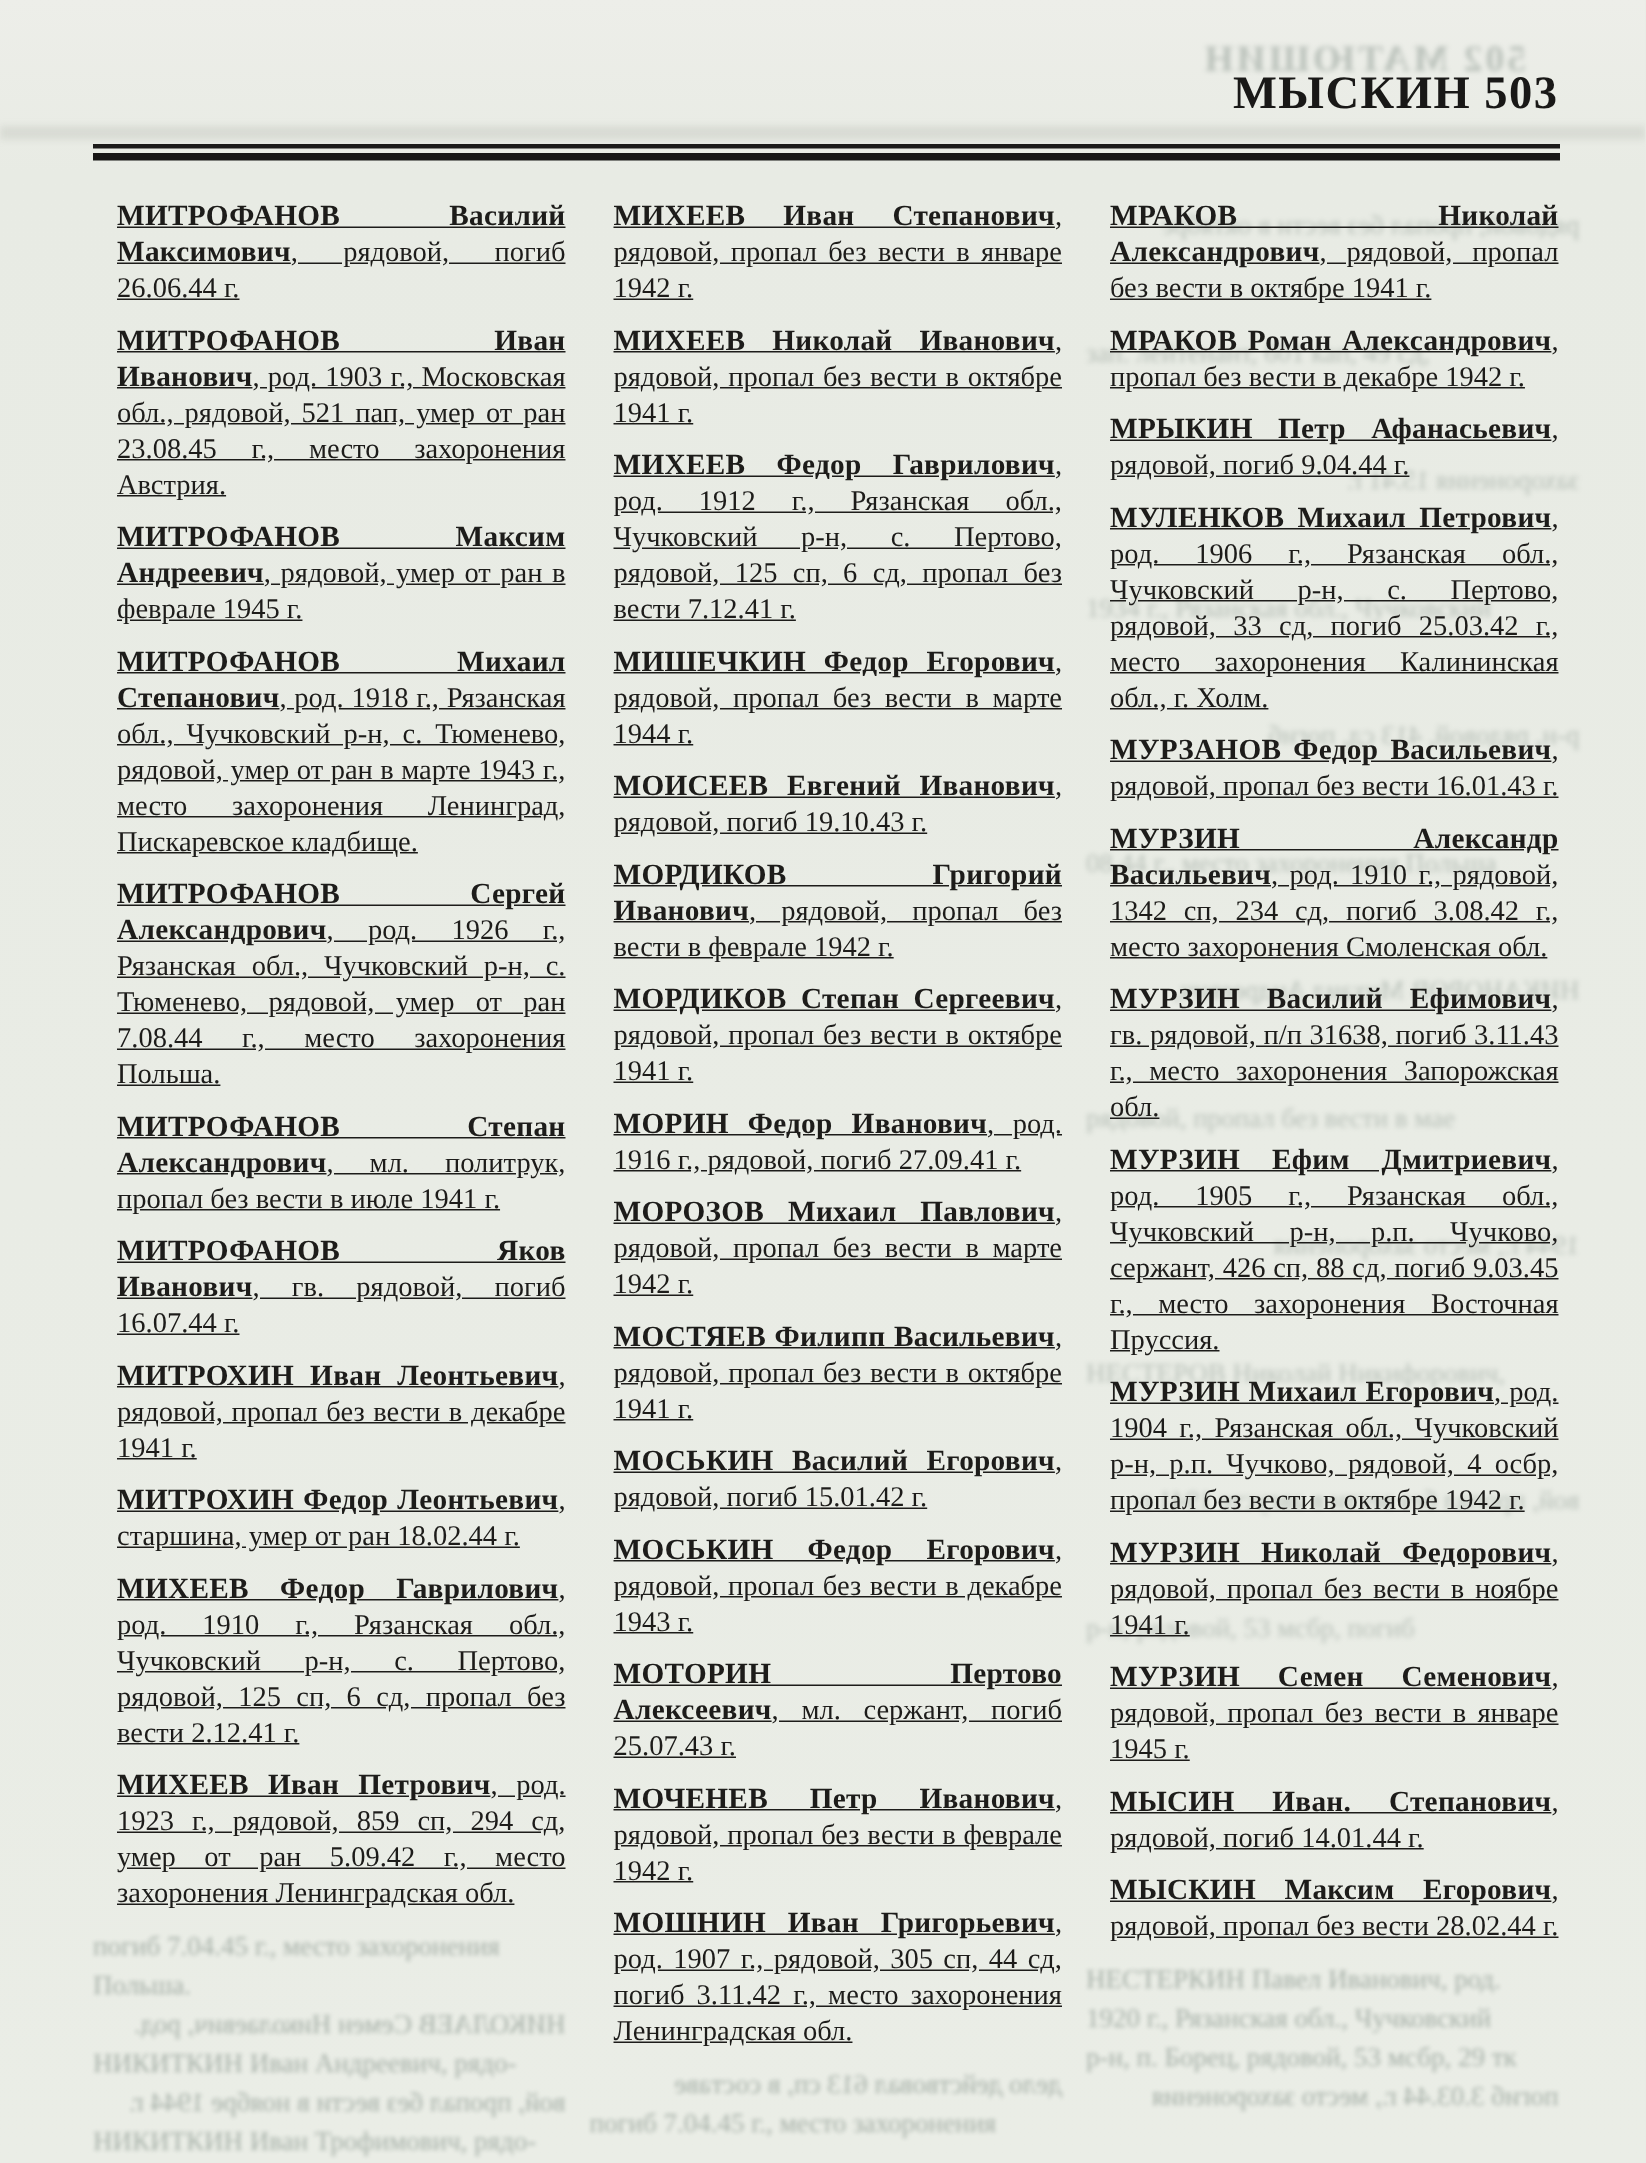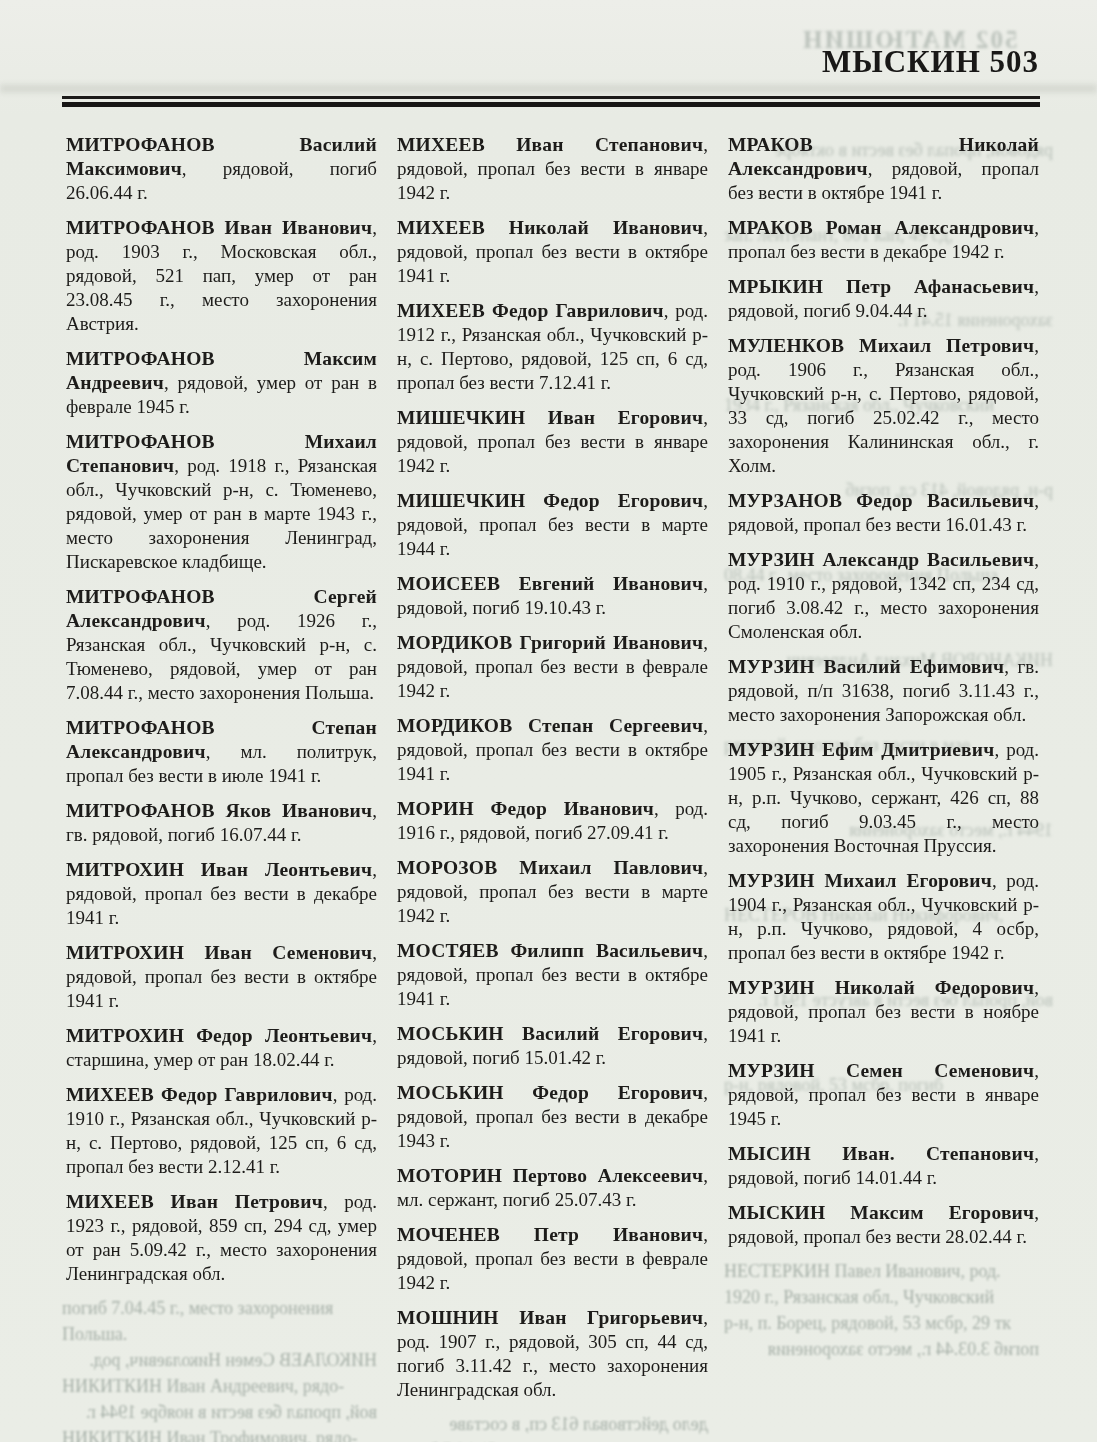--- a/index.html
+++ b/index.html
@@ -33,22 +33,22 @@
   .rule-gap{height:3px;}
   .rule-thick{height:5px;background:#171615;}
   .columns{
     position:absolute;top:133px;left:62px;width:978px;
     display:flex;gap:16px;align-items:flex-start;
   }
   .column{position:relative;width:315px;flex:0 0 315px;}
   .entry{
     position:relative;z-index:1;
     font-size:19px;line-height:24px;
-    margin:0 0 11px 4px;
-    text-align:justify;color:#1d1c1a;
+    margin:0 0 11px 16px;
+    text-align:justify;color:#1d1c1a;text-decoration:underline;
   }
   .entry-name{font-weight:700;font-size:19.5px;letter-spacing:.2px;}
   .ghost-line{
     font-size:18px;line-height:23px;margin:0 0 3px 0;
     color:#5e6f66;opacity:.48;filter:blur(1.3px);
     white-space:nowrap;overflow:hidden;
   }
   .ghost-line.flip{transform:scaleX(-1);}
   .ghost-block{margin-top:8px;}
   .ghost-overlay{
@@ -79,39 +79,37 @@
   <div class="columns">
     <section class="column">
         <p class="entry"><b class="entry-name">МИТРОФАНОВ Василий Максимович</b><span>, рядовой, погиб 26.06.44 г.</span></p>
         <p class="entry"><b class="entry-name">МИТРОФАНОВ Иван Иванович</b><span>, род. 1903 г., Московская обл., рядовой, 521 пап, умер от ран 23.08.45 г., место захоронения Австрия.</span></p>
         <p class="entry"><b class="entry-name">МИТРОФАНОВ Максим Андреевич</b><span>, рядовой, умер от ран в феврале 1945 г.</span></p>
         <p class="entry"><b class="entry-name">МИТРОФАНОВ Михаил Степанович</b><span>, род. 1918 г., Рязанская обл., Чучковский р-н, с. Тюменево, рядовой, умер от ран в марте 1943 г., место захоронения Ленинград, Пискаревское кладбище.</span></p>
         <p class="entry"><b class="entry-name">МИТРОФАНОВ Сергей Александрович</b><span>, род. 1926 г., Рязанская обл., Чучковский р-н, с. Тюменево, рядовой, умер от ран 7.08.44 г., место захоронения Польша.</span></p>
         <p class="entry"><b class="entry-name">МИТРОФАНОВ Степан Александрович</b><span>, мл. политрук, пропал без вести в июле 1941 г.</span></p>
         <p class="entry"><b class="entry-name">МИТРОФАНОВ Яков Иванович</b><span>, гв. рядовой, погиб 16.07.44 г.</span></p>
         <p class="entry"><b class="entry-name">МИТРОХИН Иван Леонтьевич</b><span>, рядовой, пропал без вести в декабре 1941 г.</span></p>
-        <p class="entry"><b class="entry-name">МИТРОХИН Иван Семенович</b><span>, рядовой, пропал без вести в октябре 1941 г.</span></p>
         <p class="entry"><b class="entry-name">МИТРОХИН Федор Леонтьевич</b><span>, старшина, умер от ран 18.02.44 г.</span></p>
         <p class="entry"><b class="entry-name">МИХЕЕВ Федор Гаврилович</b><span>, род. 1910 г., Рязанская обл., Чучковский р-н, с. Пертово, рядовой, 125 сп, 6 сд, пропал без вести 2.12.41 г.</span></p>
         <p class="entry"><b class="entry-name">МИХЕЕВ Иван Петрович</b><span>, род. 1923 г., рядовой, 859 сп, 294 сд, умер от ран 5.09.42 г., место захоронения Ленинградская обл.</span></p>
         <div class="ghost-block">
           <p class="ghost-line">погиб 7.04.45 г., место захоронения</p>
           <p class="ghost-line">Польша.</p>
           <p class="ghost-line flip">НИКОЛАЕВ Семен Николаевич, род.</p>
           <p class="ghost-line">НИКИТКИН Иван Андреевич, рядо-</p>
           <p class="ghost-line flip">вой, пропал без вести в ноябре 1944 г.</p>
           <p class="ghost-line">НИКИТКИН Иван Трофимович, рядо-</p>
           <p class="ghost-line">вой, пропал без вести в декабре 1941 г.</p>
         </div>
       </section>
     <section class="column">
         <p class="entry"><b class="entry-name">МИХЕЕВ Иван Степанович</b><span>, рядовой, пропал без вести в январе 1942 г.</span></p>
         <p class="entry"><b class="entry-name">МИХЕЕВ Николай Иванович</b><span>, рядовой, пропал без вести в октябре 1941 г.</span></p>
         <p class="entry"><b class="entry-name">МИХЕЕВ Федор Гаврилович</b><span>, род. 1912 г., Рязанская обл., Чучковский р-н, с. Пертово, рядовой, 125 сп, 6 сд, пропал без вести 7.12.41 г.</span></p>
-        <p class="entry"><b class="entry-name">МИШЕЧКИН Иван Егорович</b><span>, рядовой, пропал без вести в январе 1942 г.</span></p>
         <p class="entry"><b class="entry-name">МИШЕЧКИН Федор Егорович</b><span>, рядовой, пропал без вести в марте 1944 г.</span></p>
         <p class="entry"><b class="entry-name">МОИСЕЕВ Евгений Иванович</b><span>, рядовой, погиб 19.10.43 г.</span></p>
         <p class="entry"><b class="entry-name">МОРДИКОВ Григорий Иванович</b><span>, рядовой, пропал без вести в феврале 1942 г.</span></p>
         <p class="entry"><b class="entry-name">МОРДИКОВ Степан Сергеевич</b><span>, рядовой, пропал без вести в октябре 1941 г.</span></p>
         <p class="entry"><b class="entry-name">МОРИН Федор Иванович</b><span>, род. 1916 г., рядовой, погиб 27.09.41 г.</span></p>
         <p class="entry"><b class="entry-name">МОРОЗОВ Михаил Павлович</b><span>, рядовой, пропал без вести в марте 1942 г.</span></p>
         <p class="entry"><b class="entry-name">МОСТЯЕВ Филипп Васильевич</b><span>, рядовой, пропал без вести в октябре 1941 г.</span></p>
         <p class="entry"><b class="entry-name">МОСЬКИН Василий Егорович</b><span>, рядовой, погиб 15.01.42 г.</span></p>
         <p class="entry"><b class="entry-name">МОСЬКИН Федор Егорович</b><span>, рядовой, пропал без вести в декабре 1943 г.</span></p>
         <p class="entry"><b class="entry-name">МОТОРИН Пертово Алексеевич</b><span>, мл. сержант, погиб 25.07.43 г.</span></p>
@@ -133,21 +131,21 @@
           <p class="ghost-line flip">НИКАНОРОВ Михаил Андреевич,</p>
           <p class="ghost-line">рядовой, пропал без вести в мае</p>
           <p class="ghost-line flip">1944 г., место захоронения</p>
           <p class="ghost-line">НЕСТЕРОВ Николай Никифорович,</p>
           <p class="ghost-line flip">вой, пропал без вести в августе 1941 г.</p>
           <p class="ghost-line">р-н, рядовой, 53 мсбр, погиб</p>
         </div>
         <p class="entry"><b class="entry-name">МРАКОВ Николай Александрович</b><span>, рядовой, пропал без вести в октябре 1941 г.</span></p>
         <p class="entry"><b class="entry-name">МРАКОВ Роман Александрович</b><span>, пропал без вести в декабре 1942 г.</span></p>
         <p class="entry"><b class="entry-name">МРЫКИН Петр Афанасьевич</b><span>, рядовой, погиб 9.04.44 г.</span></p>
-        <p class="entry"><b class="entry-name">МУЛЕНКОВ Михаил Петрович</b><span>, род. 1906 г., Рязанская обл., Чучковский р-н, с. Пертово, рядовой, 33 сд, погиб 25.02.42 г., место захоронения Калининская обл., г. Холм.</span></p>
+        <p class="entry"><b class="entry-name">МУЛЕНКОВ Михаил Петрович</b><span>, род. 1906 г., Рязанская обл., Чучковский р-н, с. Пертово, рядовой, 33 сд, погиб 25.03.42 г., место захоронения Калининская обл., г. Холм.</span></p>
         <p class="entry"><b class="entry-name">МУРЗАНОВ Федор Васильевич</b><span>, рядовой, пропал без вести 16.01.43 г.</span></p>
         <p class="entry"><b class="entry-name">МУРЗИН Александр Васильевич</b><span>, род. 1910 г., рядовой, 1342 сп, 234 сд, погиб 3.08.42 г., место захоронения Смоленская обл.</span></p>
         <p class="entry"><b class="entry-name">МУРЗИН Василий Ефимович</b><span>, гв. рядовой, п/п 31638, погиб 3.11.43 г., место захоронения Запорожская обл.</span></p>
         <p class="entry"><b class="entry-name">МУРЗИН Ефим Дмитриевич</b><span>, род. 1905 г., Рязанская обл., Чучковский р-н, р.п. Чучково, сержант, 426 сп, 88 сд, погиб 9.03.45 г., место захоронения Восточная Пруссия.</span></p>
         <p class="entry"><b class="entry-name">МУРЗИН Михаил Егорович</b><span>, род. 1904 г., Рязанская обл., Чучковский р-н, р.п. Чучково, рядовой, 4 осбр, пропал без вести в октябре 1942 г.</span></p>
         <p class="entry"><b class="entry-name">МУРЗИН Николай Федорович</b><span>, рядовой, пропал без вести в ноябре 1941 г.</span></p>
         <p class="entry"><b class="entry-name">МУРЗИН Семен Семенович</b><span>, рядовой, пропал без вести в январе 1945 г.</span></p>
         <p class="entry"><b class="entry-name">МЫСИН Иван. Степанович</b><span>, рядовой, погиб 14.01.44 г.</span></p>
         <p class="entry"><b class="entry-name">МЫСКИН Максим Егорович</b><span>, рядовой, пропал без вести 28.02.44 г.</span></p>
         <div class="ghost-block">

